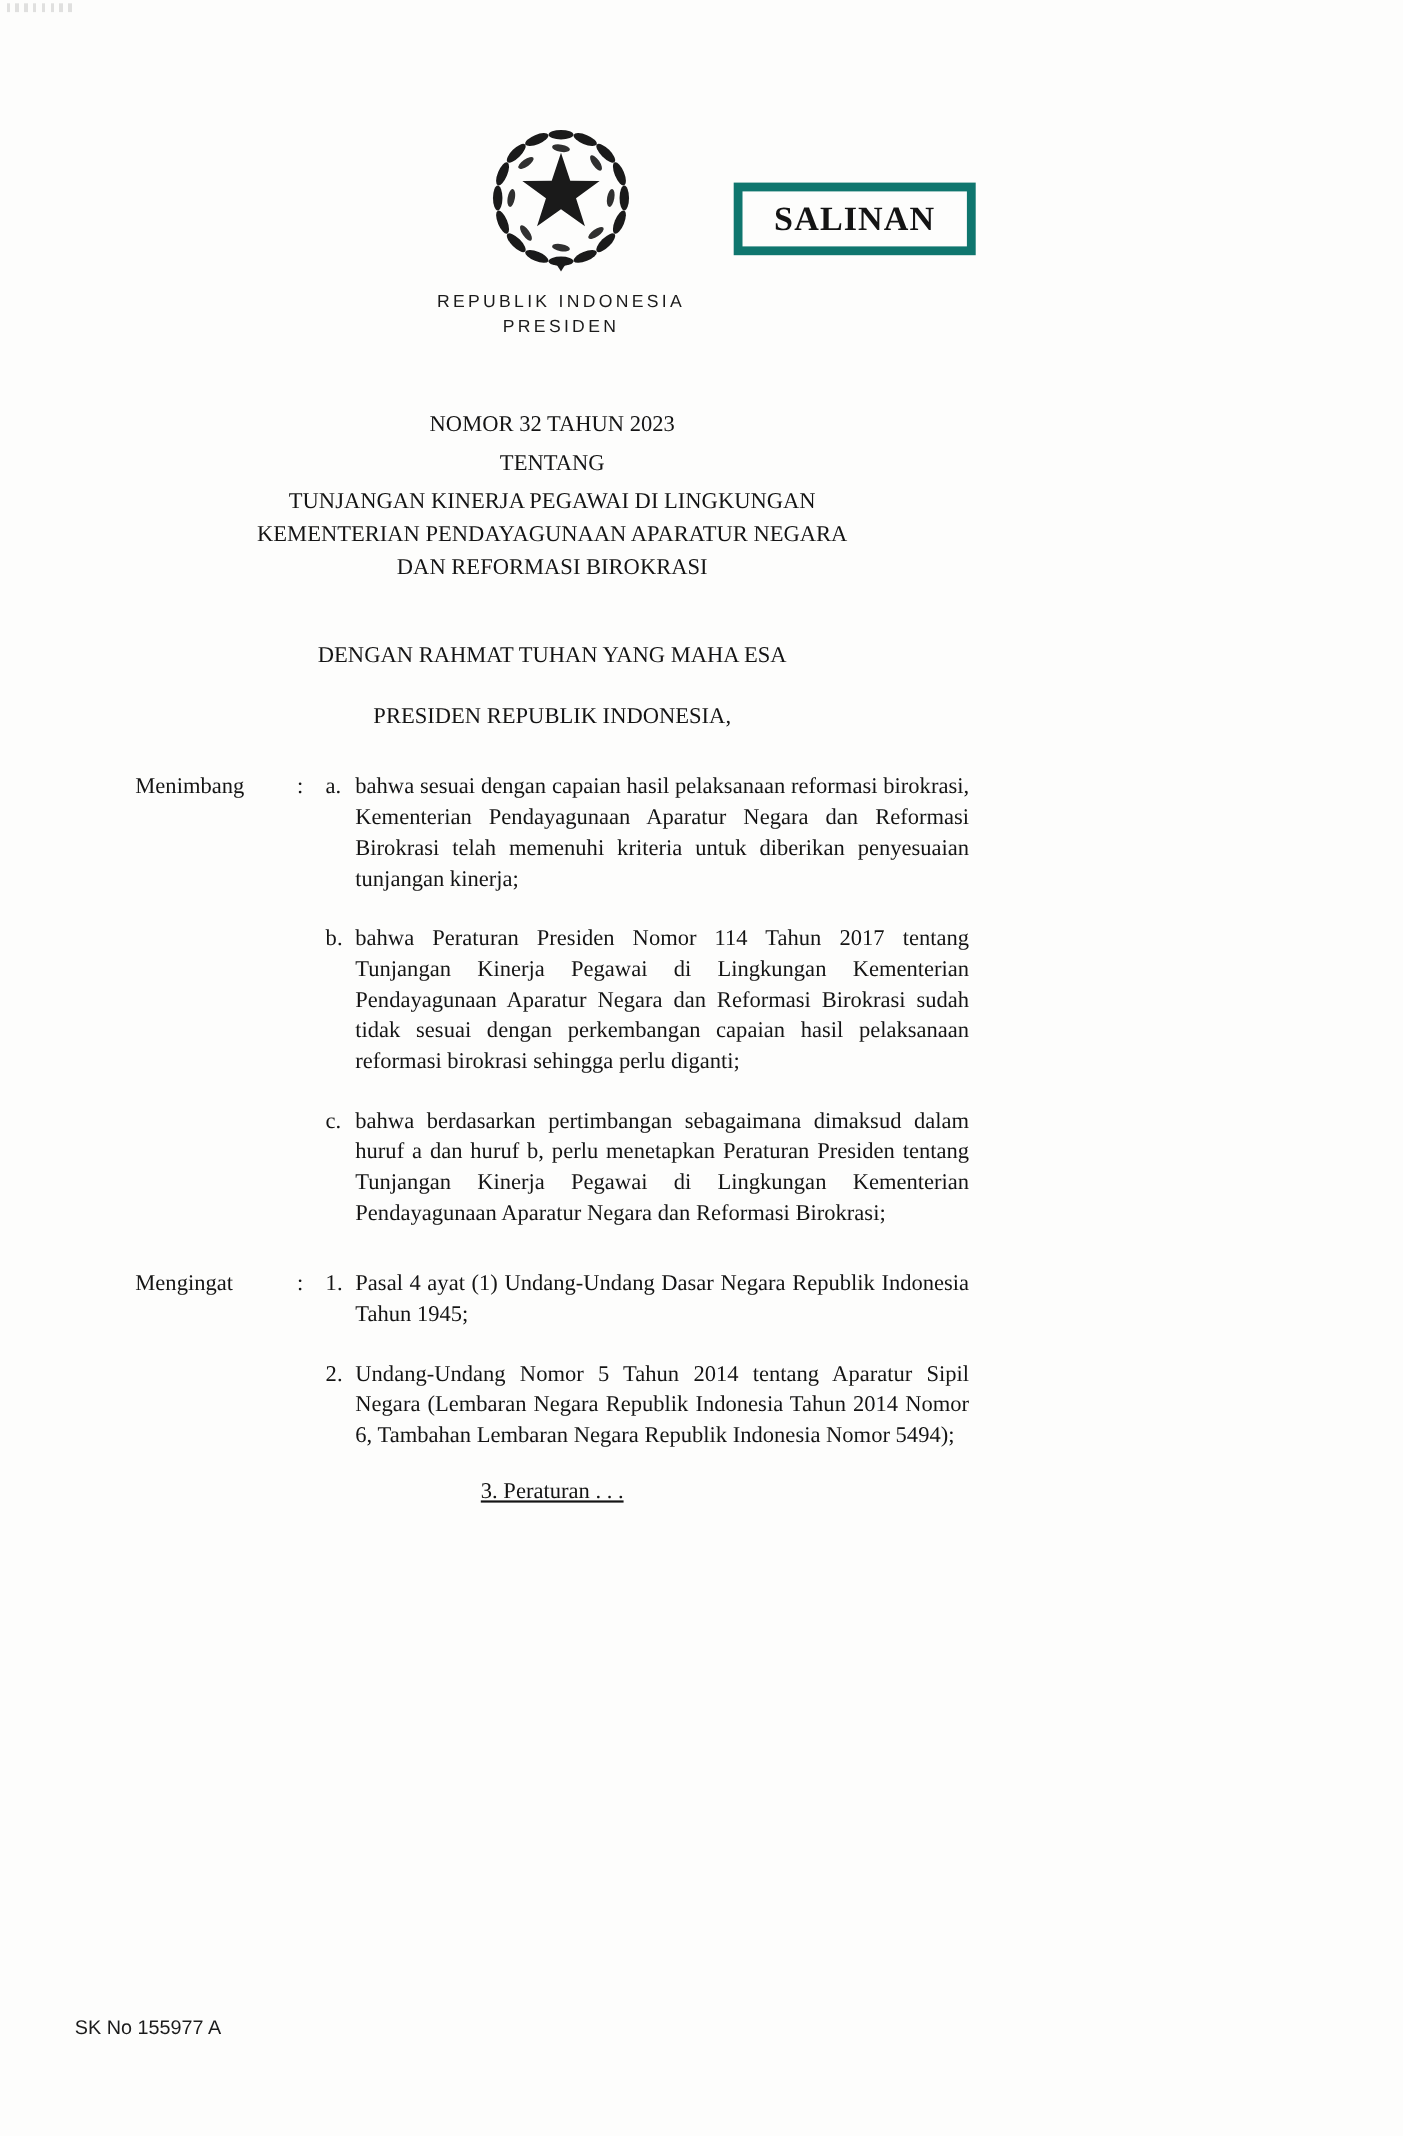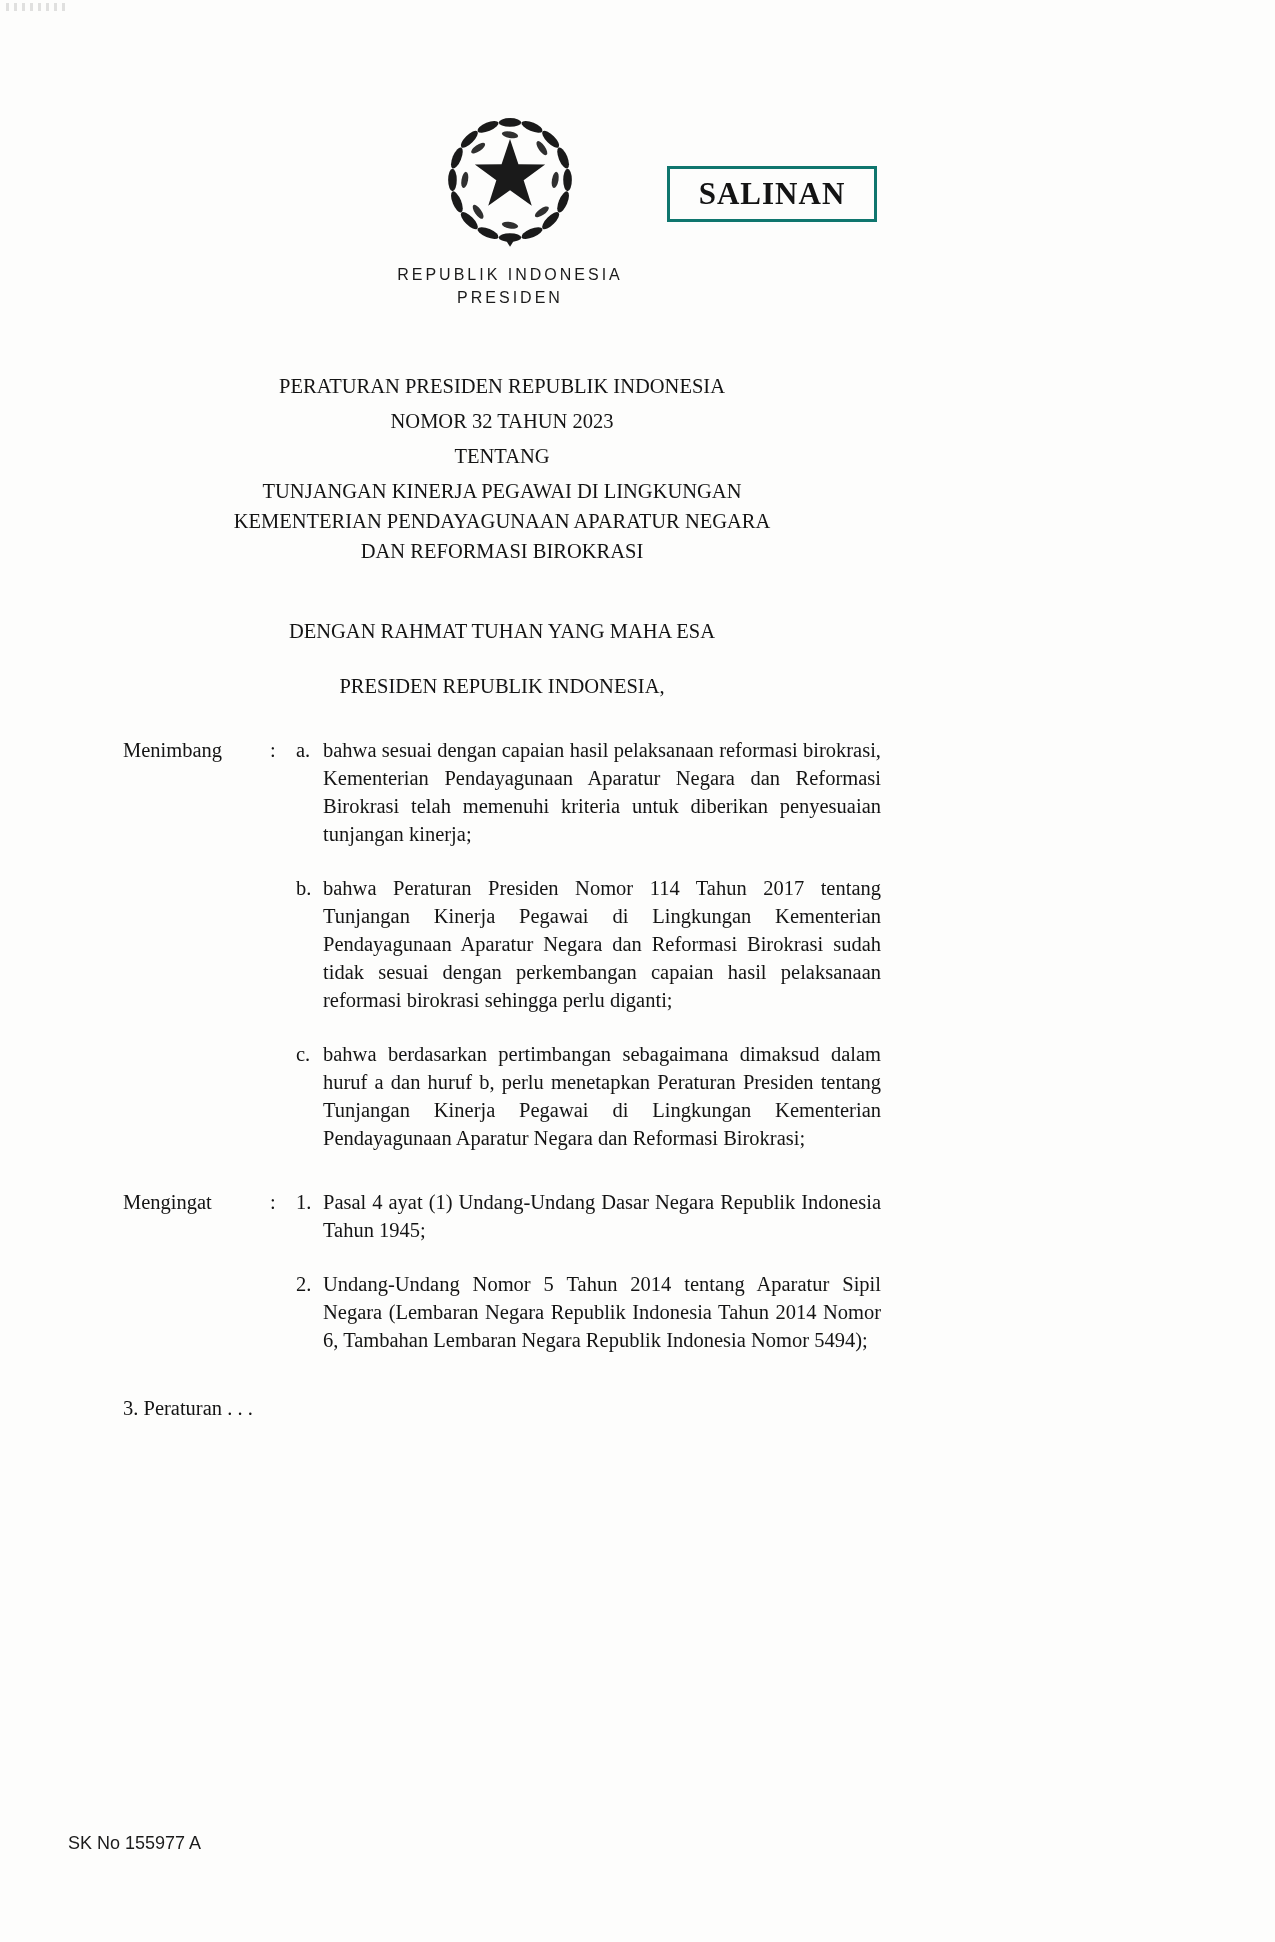--- a/index.html
+++ b/index.html
@@ -18,21 +18,21 @@
   }
   .scan-artifact {
     position: absolute; top: 3px; left: 6px;
     width: 60px; height: 8px;
     background: repeating-linear-gradient(90deg, #bdbdbd 0 3px, transparent 3px 8px);
     opacity: .45; filter: blur(.5px);
   }
   .salinan-box {
     position: absolute; top: 166px; left: 667px;
     width: 204px; height: 50px;
-    border: 3px solid #0f766e;
+    border: 8px solid #0f766e;
     display: flex; align-items: center; justify-content: center;
     background: #fdfdfc;
   }
   .salinan-text {
     font-size: 31px; font-weight: 700; letter-spacing: 1px;
     font-family: "Liberation Serif", serif;
   }
   .letterhead {
     position: absolute; top: 106px; left: 0; width: 1020px;
     text-align: center;
@@ -53,21 +53,21 @@
   .preamble-2 { margin-top: 27px; }
 
   .clause-section { margin-top: 36px; }
   .clause-row { display: grid; grid-template-columns: 147px 26px 27px 1fr; }
   .clause-row + .clause-row { margin-top: 26px; }
   .clause-label { }
   .clause-colon { }
   .item-marker { }
   .item-text { text-align: justify; }
 
-  .continuation { text-align: left; margin-top: 40px; }
+  .continuation { text-align: center; margin-top: 23px; text-decoration: underline; }
 
   .footer {
     position: absolute; left: 68px; top: 1833px;
     font-family: "Liberation Sans", sans-serif;
     font-size: 18px; color: #1b1b1b;
   }
 </style>
 </head>
 <body>
 
@@ -118,21 +118,20 @@
         <path d="M63,126 L77,126 L70,137 Z"></path>
       </g>
     </svg>
     <div class="lh-line">REPUBLIK INDONESIA</div>
     <div class="lh-line">PRESIDEN</div>
   </div>
 
   <div class="content">
 
     <div class="title-block">
-      <div class="title-line">PERATURAN PRESIDEN REPUBLIK INDONESIA</div>
       <div class="title-line">NOMOR 32 TAHUN 2023</div>
       <div class="title-line">TENTANG</div>
       <div class="title-sub">TUNJANGAN KINERJA PEGAWAI DI LINGKUNGAN</div>
       <div class="title-sub">KEMENTERIAN PENDAYAGUNAAN APARATUR NEGARA</div>
       <div class="title-sub">DAN REFORMASI BIROKRASI</div>
     </div>
 
     <div class="preamble preamble-1">DENGAN RAHMAT TUHAN YANG MAHA ESA</div>
     <div class="preamble preamble-2">PRESIDEN REPUBLIK INDONESIA,</div>
 

